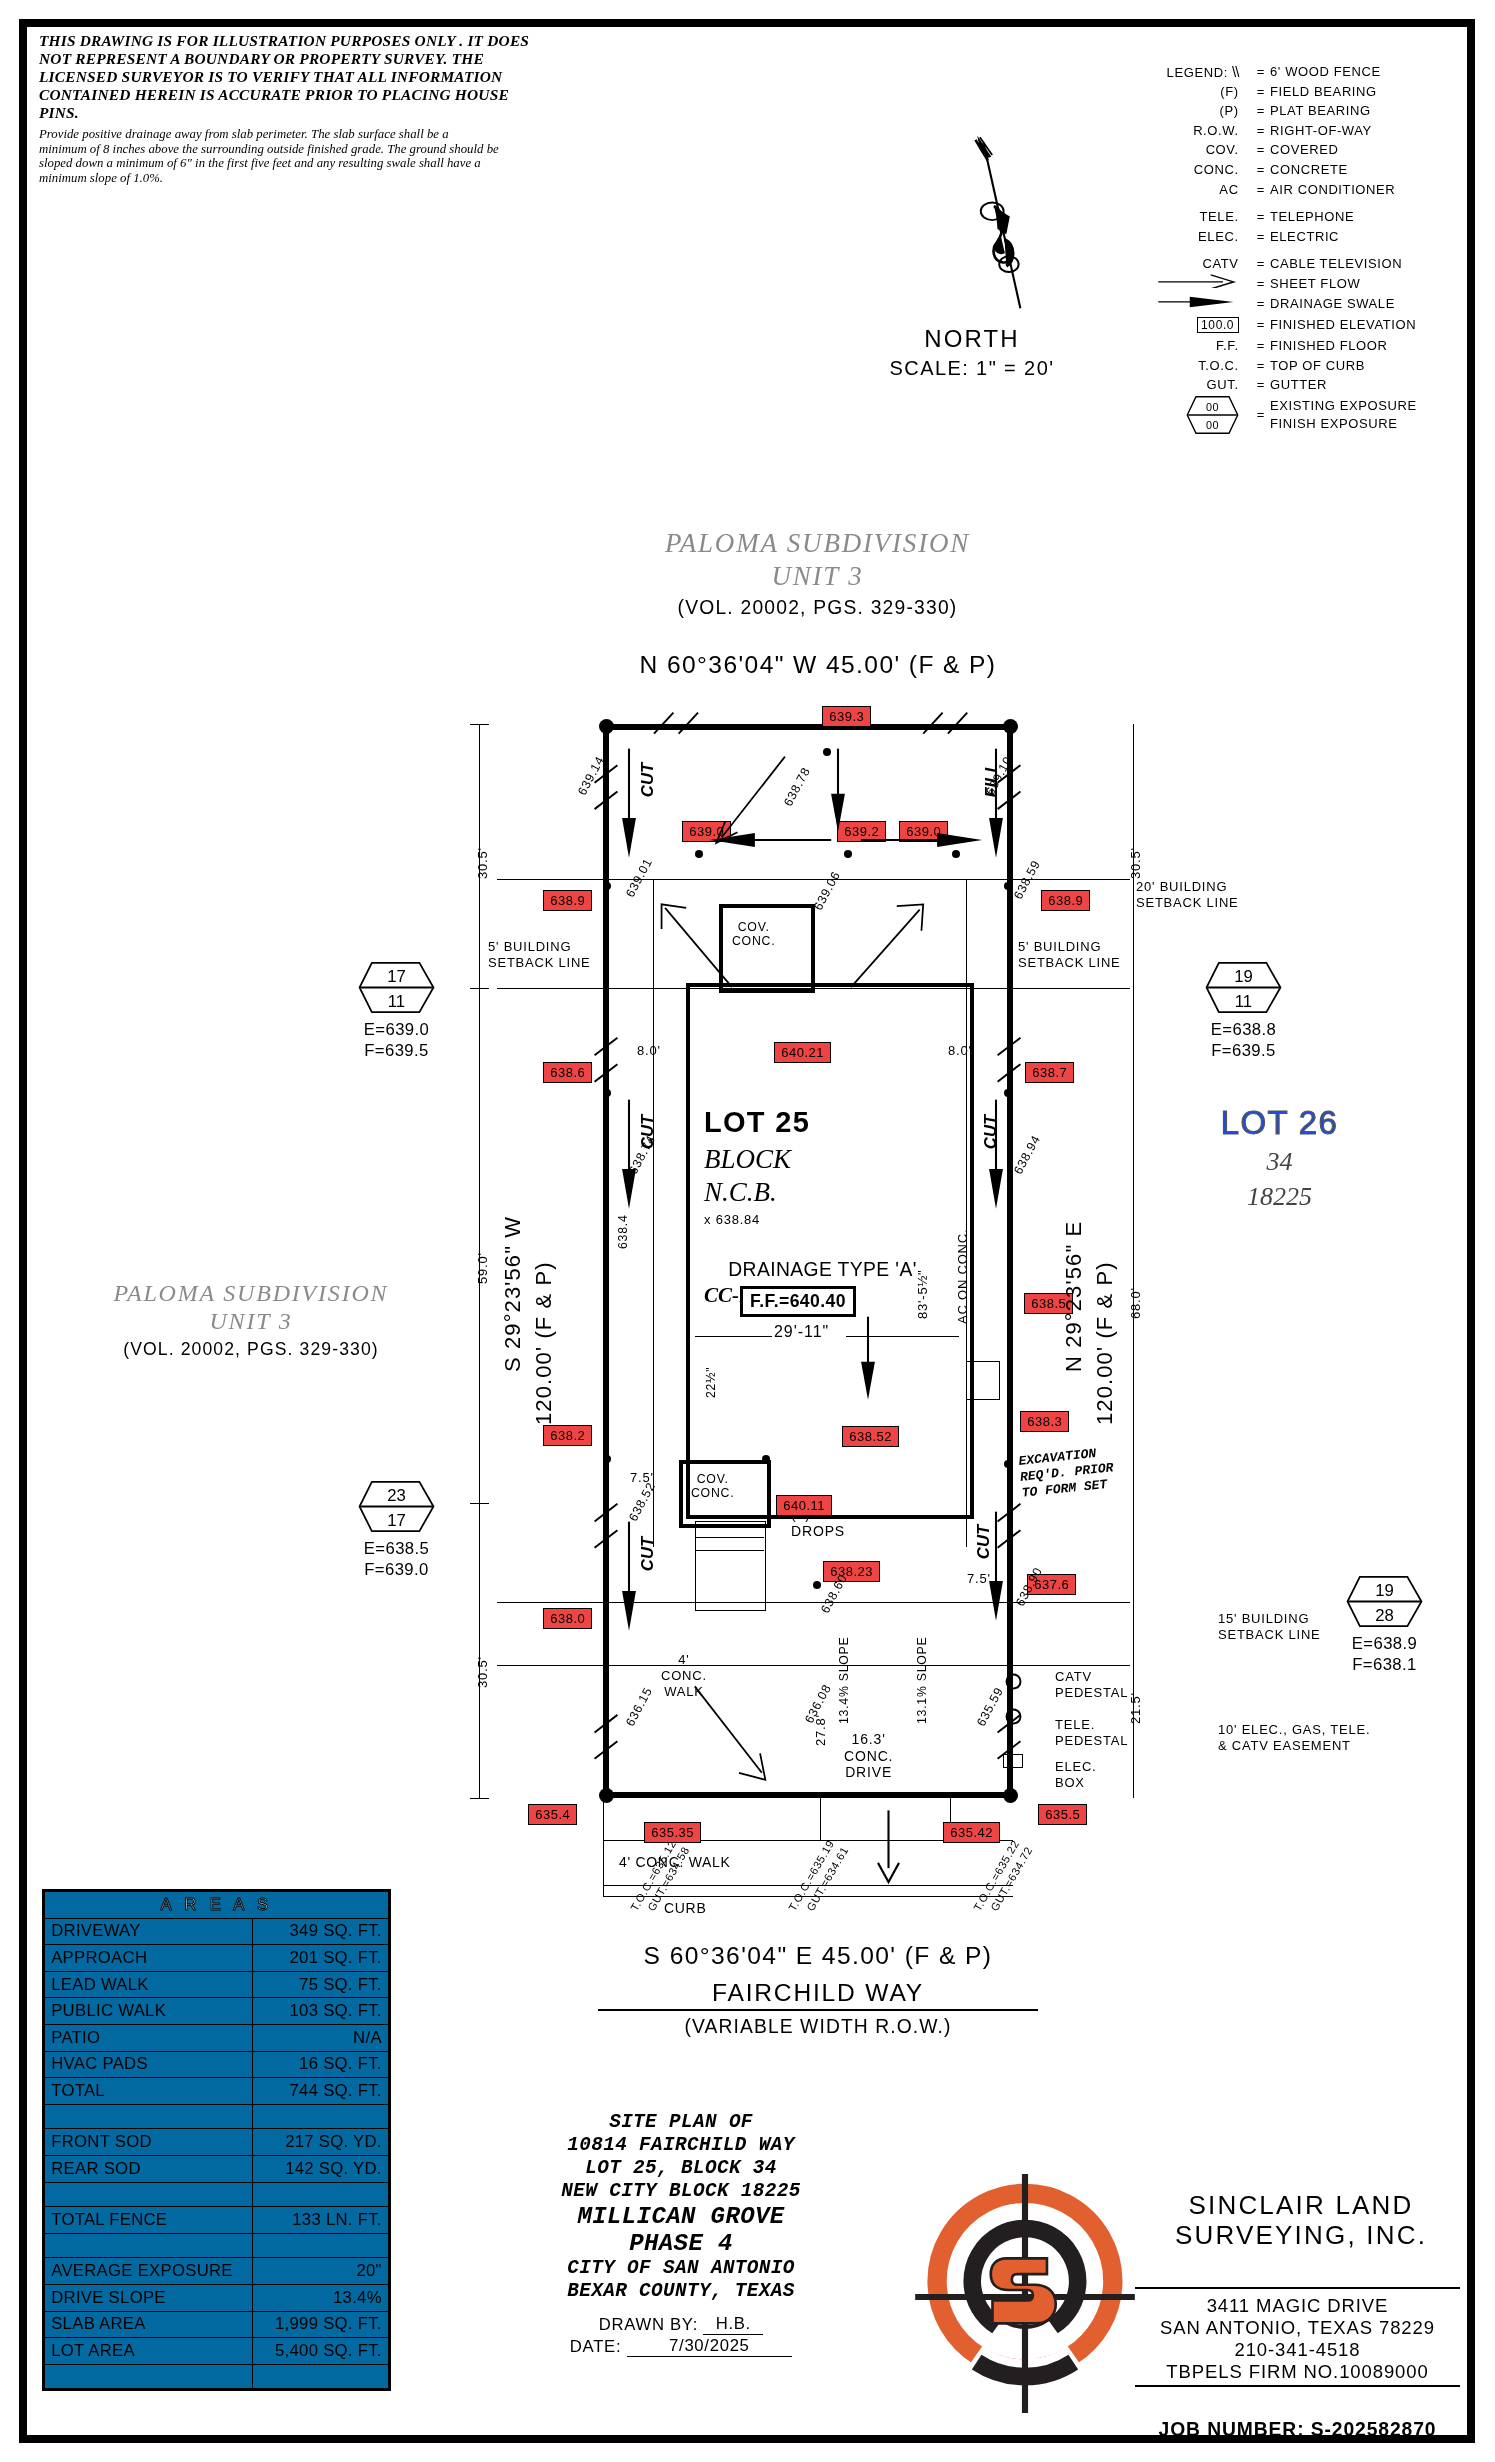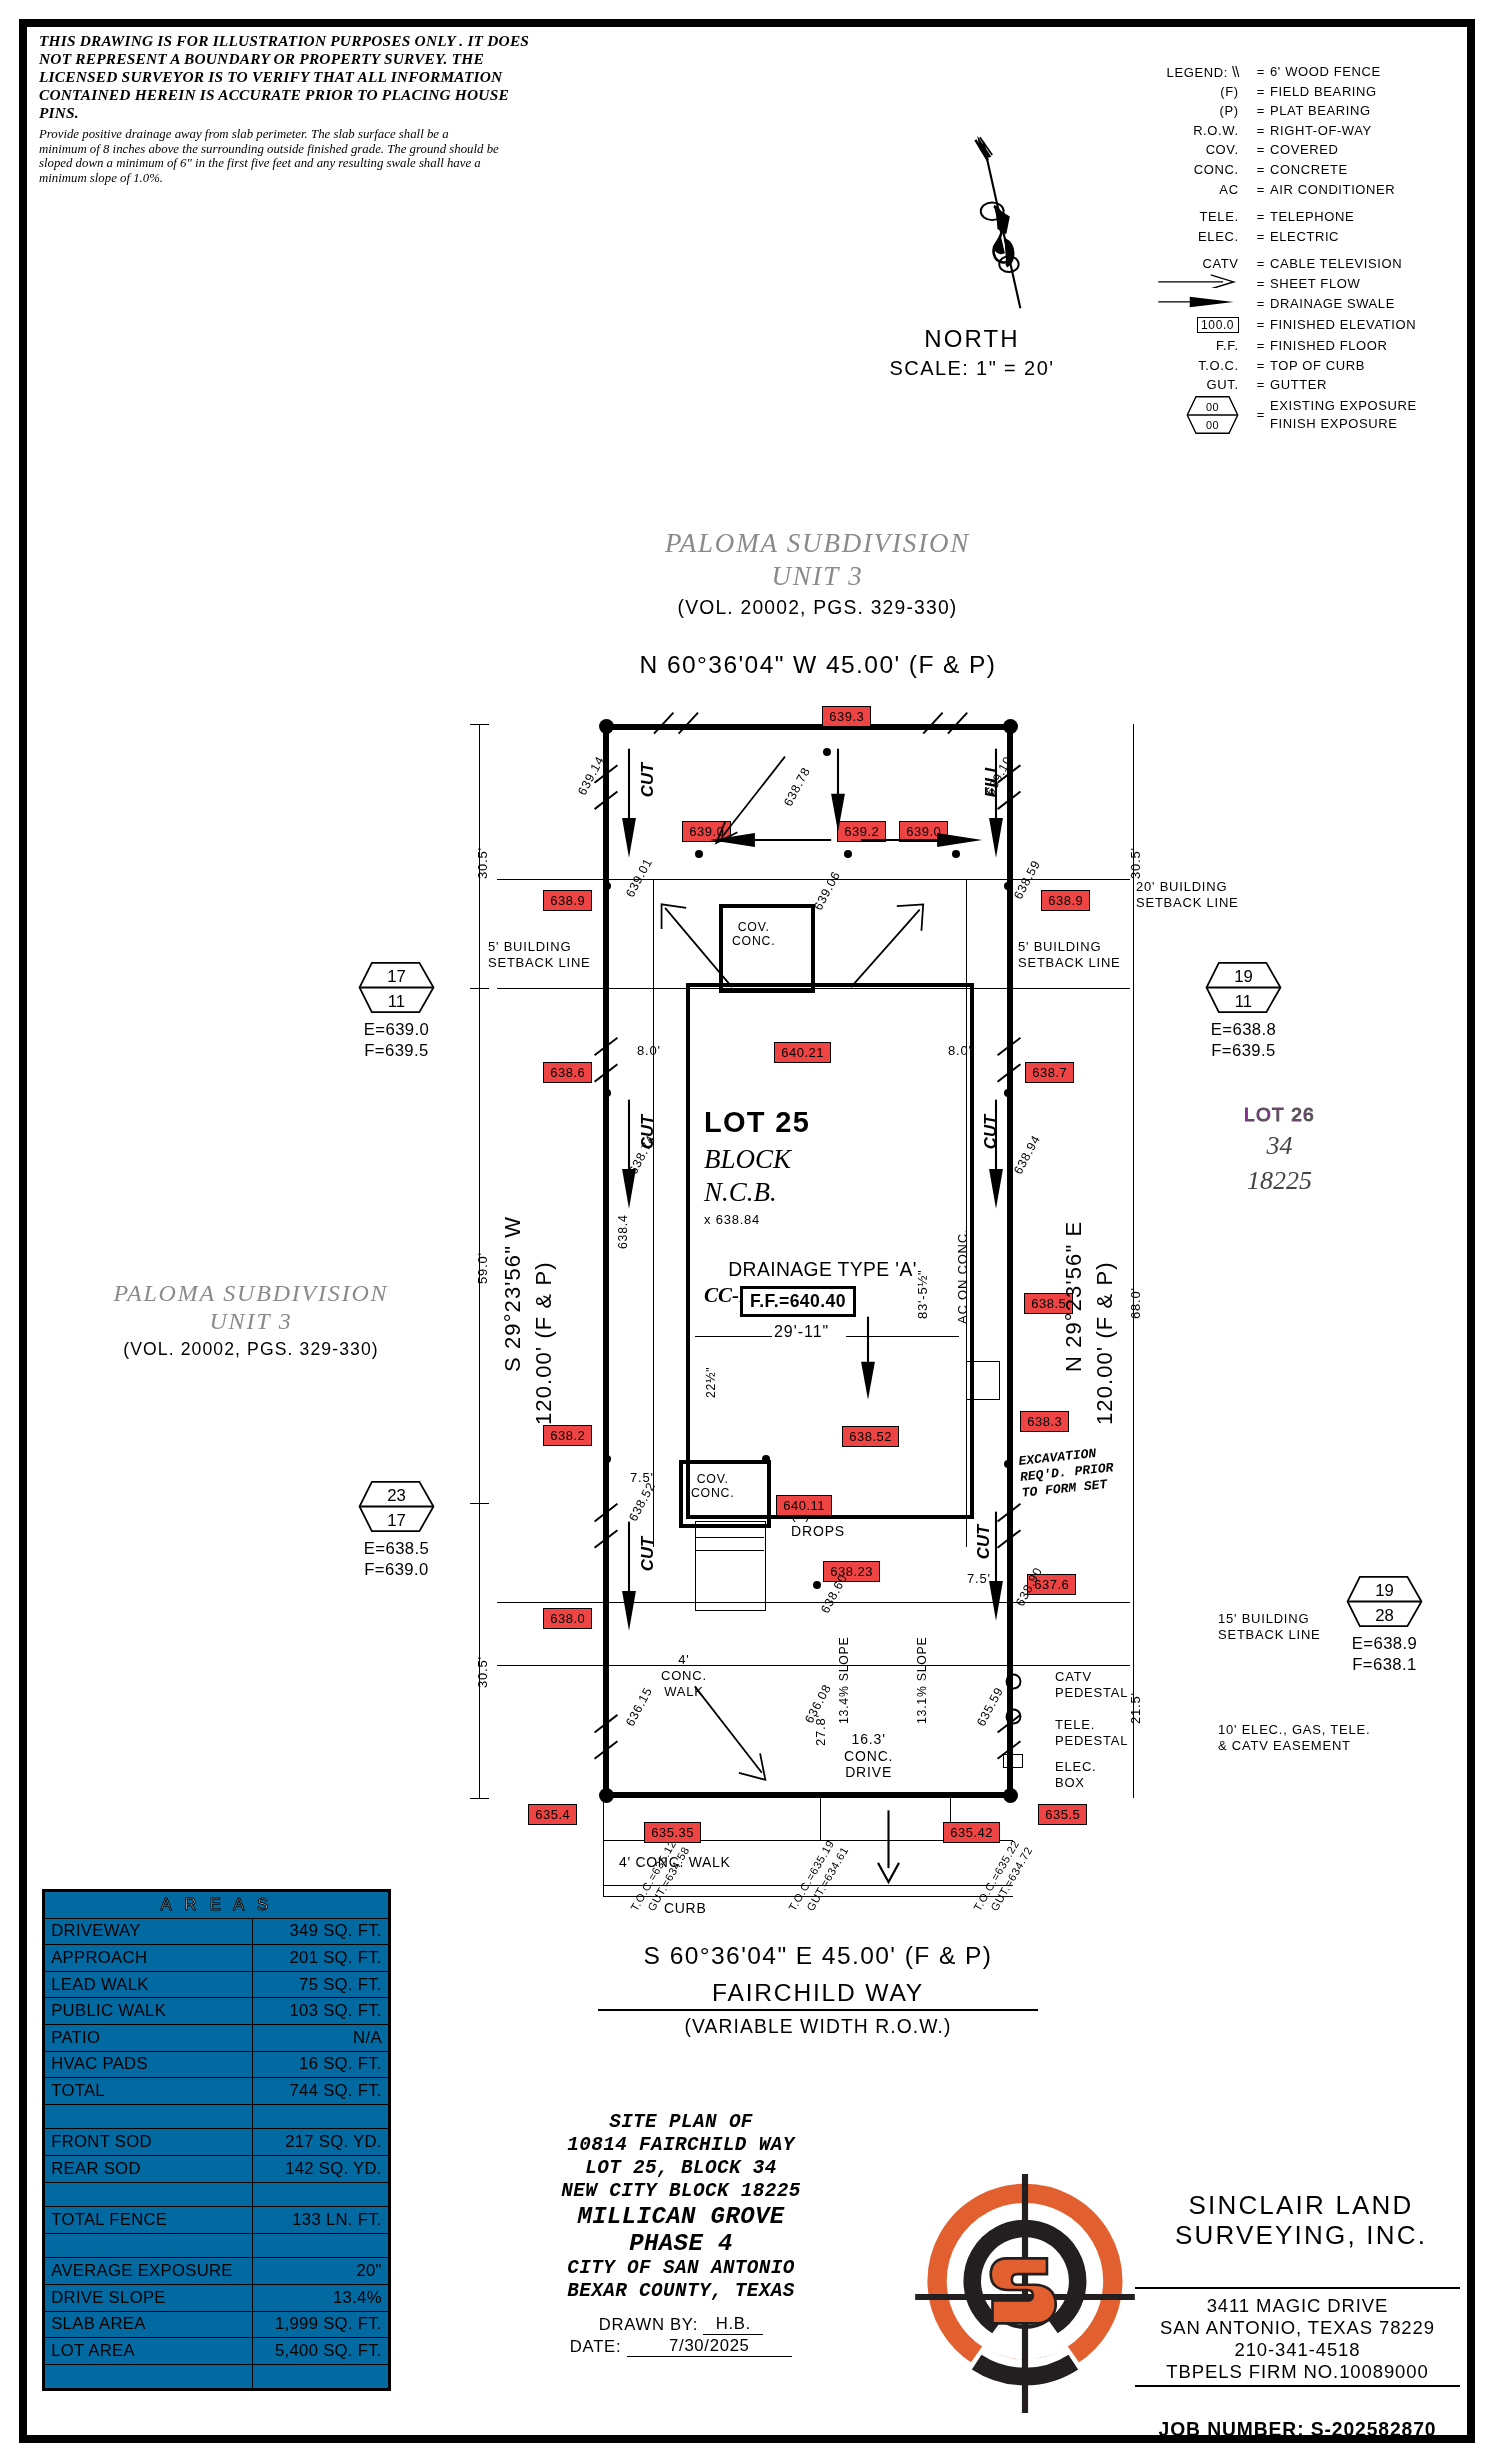--- a/index.html
+++ b/index.html
@@ -302,21 +302,21 @@
   <div class="abs vtxt cad" style="left:915px;top:1319px;font-size:13px;transform:rotate(-90deg)">83'-5½"</div>
   <div class="abs vtxt cad" style="left:704px;top:1398px;font-size:12.3px;transform:rotate(-90deg)">22½"</div>
   <div class="abs vtxt cad" style="left:955px;top:1324px;font-size:13px;transform:rotate(-90deg)">AC ON CONC.</div>
   <div class="abs cad" style="left:791px;top:1506px;font-size:14px;line-height:16.7px;white-space:pre-line">(3)6"
 DROPS</div>
   <div class="abs mono-i" style="left:1020px;top:1449px;font-size:13px;line-height:16px;white-space:pre-line;transform:rotate(-6deg)">EXCAVATION
 REQ'D. PRIOR
 TO FORM SET</div>
 
   <div class="abs" style="left:1187px;top:1104px;width:185px;text-align:center">
-    <div class="cad" style="font-size:19px;color:#a21caf;-webkit-text-stroke:1.1px #555;letter-spacing:1.3px">LOT 26</div>
+    <div class="cad" style="font-size:33px;color:#1d4ed8;-webkit-text-stroke:1.1px #555;letter-spacing:1.3px">LOT 26</div>
     <div class="ser-i" style="font-size:26px;color:#444;margin-top:5px">34</div>
     <div class="ser-i" style="font-size:26px;color:#444;margin-top:5.3px">18225</div>
   </div>
 
   <div class="hexw" style="left:356px;top:960px">
     <svg width="81" height="55" viewBox="0 0 92 62">
         <polygon points="18,3 72,3 88,31 72,59 18,59 4,31" fill="none" stroke="#000" stroke-width="2"></polygon>
         <line x1="5" y1="31" x2="87" y2="31" stroke="#000" stroke-width="2"></line>
         <text x="46" y="25" font-size="19" text-anchor="middle" font-family="Liberation Sans">17</text>
         <text x="46" y="53" font-size="19" text-anchor="middle" font-family="Liberation Sans">11</text>

